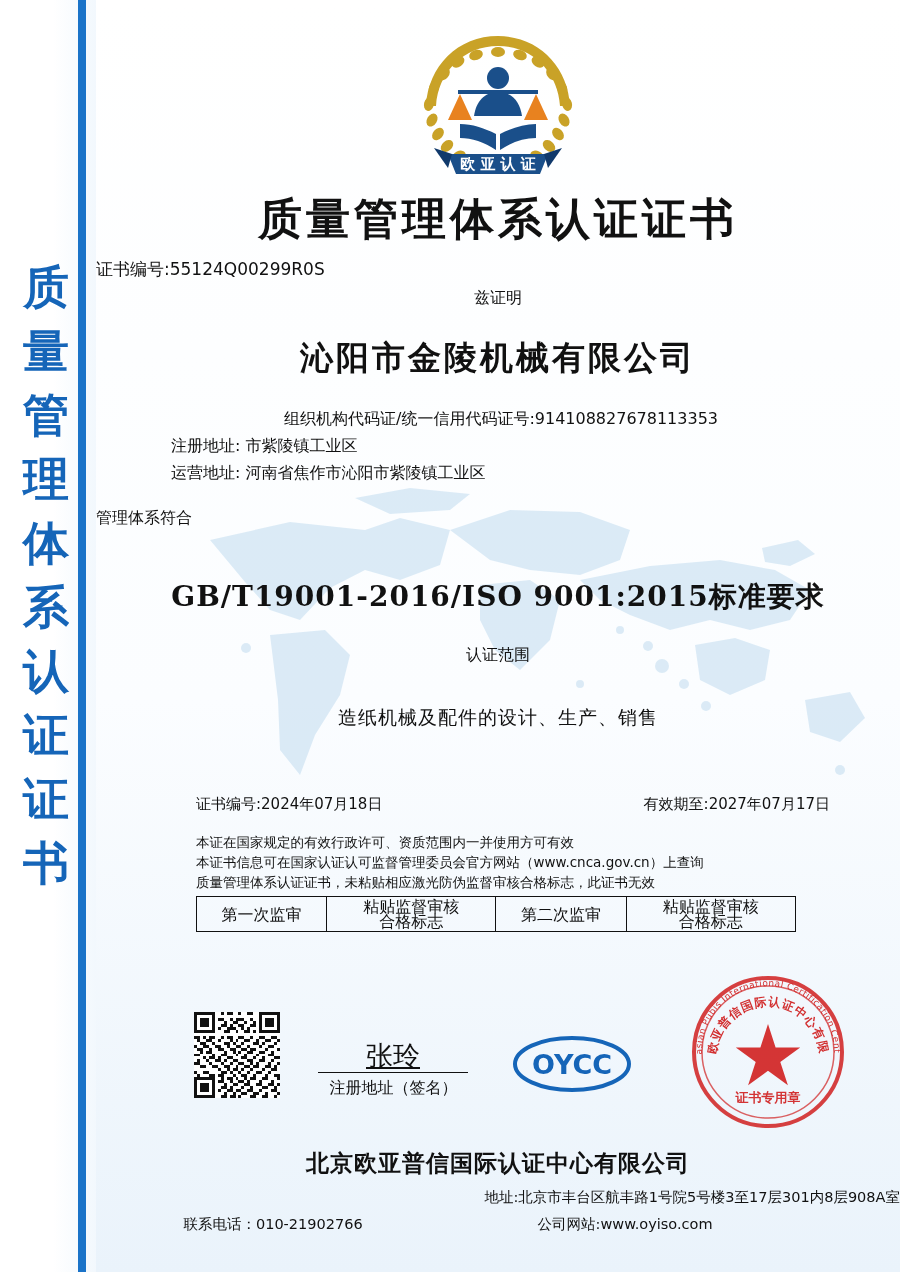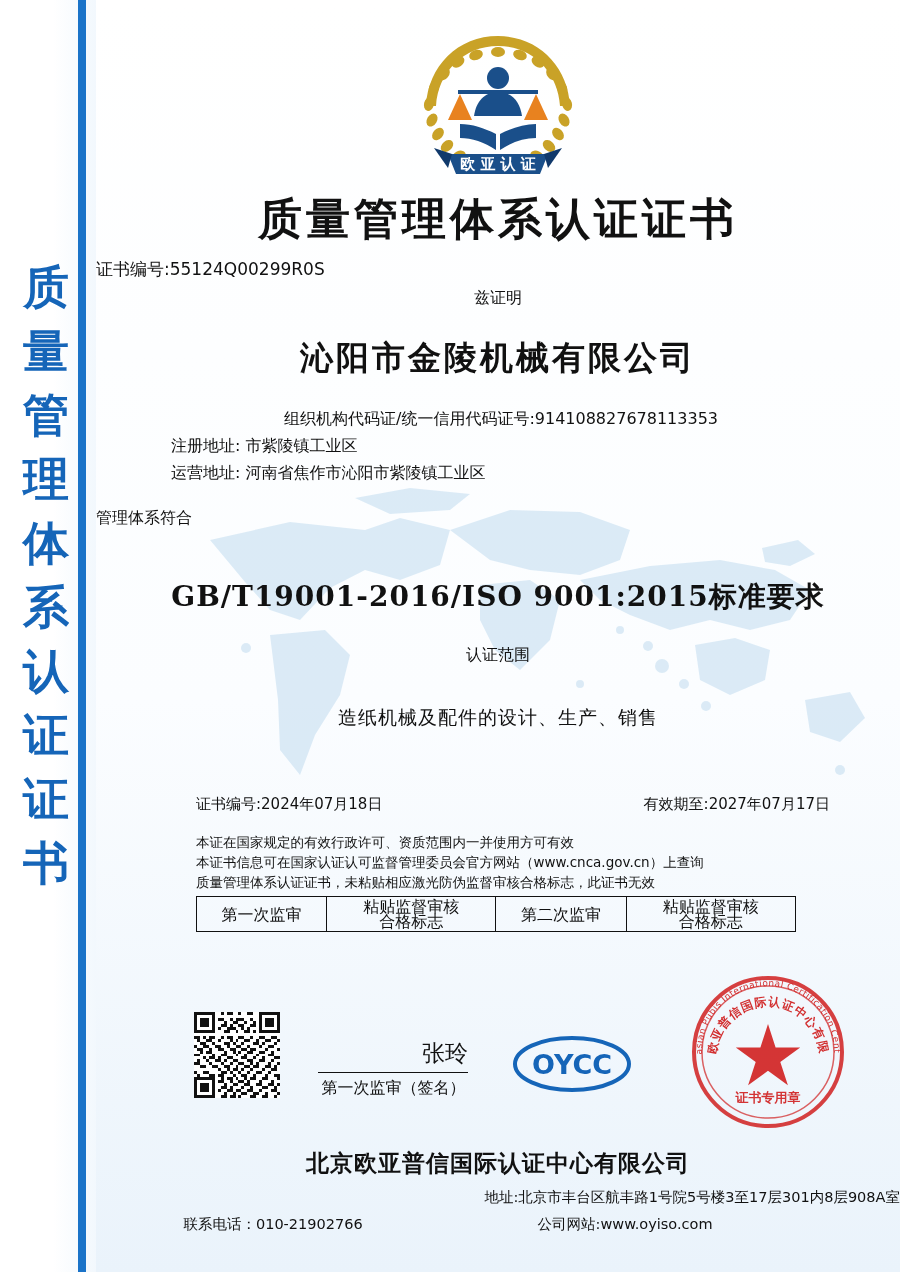--- a/index.html
+++ b/index.html
@@ -126,22 +126,22 @@
     vertical-align:middle;
     font-size:16px;
     line-height:15px;
     color:#111;
     font-family:"DejaVu Sans",sans-serif;
   }
   .qr{
     position:absolute;left:98px;top:1012px;width:86px;height:86px;
   }
   .sign-name{
-    position:absolute;left:222px;top:1038px;width:150px;text-align:right;
-    font-family:"DejaVu Serif",serif;font-size:23px;color:#111;
+    position:absolute;left:222px;top:1038px;width:150px;text-align:center;
+    font-family:"DejaVu Serif",serif;font-size:27px;color:#111;text-decoration:underline;
   }
   .sign-rule{
     position:absolute;left:222px;top:1072px;width:150px;border-top:1.5px solid #111;
   }
   .sign-label{
     position:absolute;left:205px;top:1078px;width:185px;text-align:center;
     font-size:16px;color:#111;font-family:"DejaVu Sans",sans-serif;
   }
   .oycc{
     position:absolute;left:416px;top:1035px;width:120px;height:58px;
@@ -517,21 +517,21 @@
           <rect x="12" y="28" width="2" height="1"></rect>
           <rect x="15" y="28" width="1" height="1"></rect>
           <rect x="19" y="28" width="2" height="1"></rect>
           <rect x="23" y="28" width="2" height="1"></rect>
           <rect x="27" y="28" width="1" height="1"></rect>
       </g>
     </svg>
 
     <div class="sign-name">张玲</div>
     <div class="sign-rule"></div>
-    <div class="sign-label">第一次监审（签名）</div>
+    <div class="sign-label">注册地址（签名）</div>
 
     <svg class="oycc" viewBox="0 0 120 58" xmlns="http://www.w3.org/2000/svg">
       <ellipse cx="60" cy="29" rx="57" ry="26" fill="none" stroke="#1565b8" stroke-width="4"></ellipse>
       <text x="60" y="39" font-family="DejaVu Sans, sans-serif" font-size="27" font-weight="bold" fill="#1565b8" text-anchor="middle">OYCC</text>
     </svg>
 
     <svg class="seal" viewBox="0 0 160 160" xmlns="http://www.w3.org/2000/svg">
       <defs>
         <path id="outerArc" d="M14,80 a66,66 0 1,1 132,0" fill="none"></path>
         <path id="innerArc" d="M28,86 a52,52 0 1,1 104,0" fill="none"></path>

